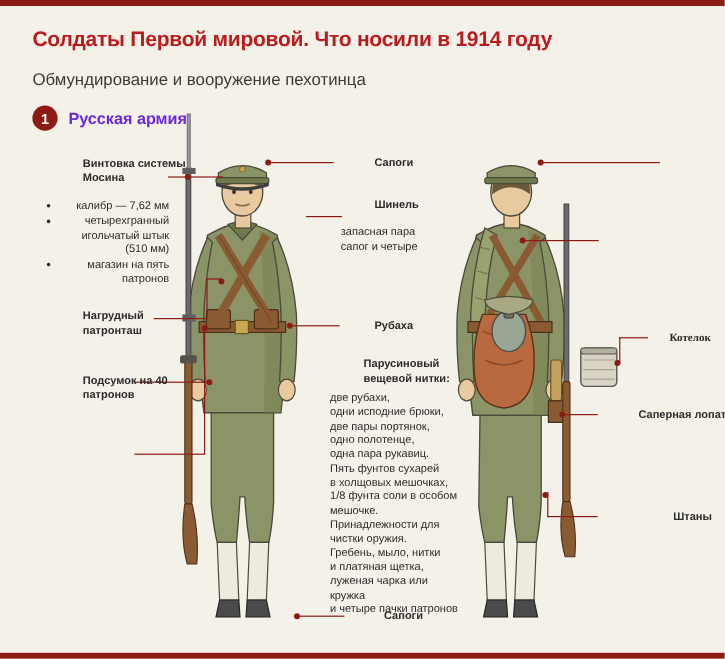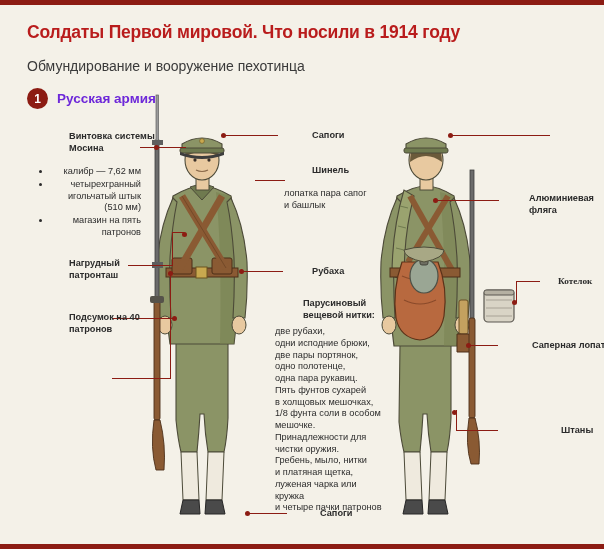--- a/index.html
+++ b/index.html
@@ -233,38 +233,37 @@
       <li>калибр — 7,62 мм</li>
       <li>четырехгранный игольчатый штык (510 мм)</li>
       <li>магазин на пять патронов</li>
     </ul>
   </div>
   <div class="cap b" style="left:41px;top:258px;width:88px;">Нагрудный патронташ</div>
   <div class="cap b" style="left:41px;top:312px;width:74px;">Подсумок на 40 патронов</div>
 
   <div class="cap b" style="left:284px;top:130px;width:80px;">Сапоги</div>
   <div class="cap b" style="left:284px;top:165px;width:80px;">Шинель</div>
-  <div class="cap" style="left:284px;top:188px;width:84px;white-space:pre-line;">лопатка пара сапог и башлык</div>
+  <div class="cap" style="left:284px;top:188px;width:84px;white-space:pre-line;">запасная пара сапог и четыре</div>
   <div class="cap b" style="left:284px;top:266px;width:70px;">Рубаха</div>
   <div class="cap b" style="left:275px;top:298px;width:84px;">Парусиновый вещевой нитки:</div>
   <div class="cap" style="left:275px;top:326px;width:112px;white-space:pre-line;">две рубахи,
 одни исподние брюки,
 две пары портянок,
 одно полотенце,
 одна пара рукавиц.
 Пять фунтов сухарей
 в холщовых мешочках,
 1/8 фунта соли в особом
 мешочке.
 Принадлежности для
 чистки оружия.
 Гребень, мыло, нитки
 и платяная щетка,
 луженая чарка или кружка
 и четыре пачки патронов</div>
   <div class="cap b" style="left:292px;top:508px;width:60px;">Сапоги</div>
 
-  <div class="cap b" style="left:501px;top:193px;width:76px;">Алюминиевая фляга</div>
   <div class="cap b" style="left:530px;top:276px;width:62px;font-family:Liberation Serif, serif;">Котелок</div>
   <div class="cap b" style="left:504px;top:340px;width:88px;">Саперная лопатка</div>
   <div class="cap b" style="left:501px;top:425px;width:60px;padding-left:32px;">Штаны</div>
 
 </div>
 
 </body></html>

